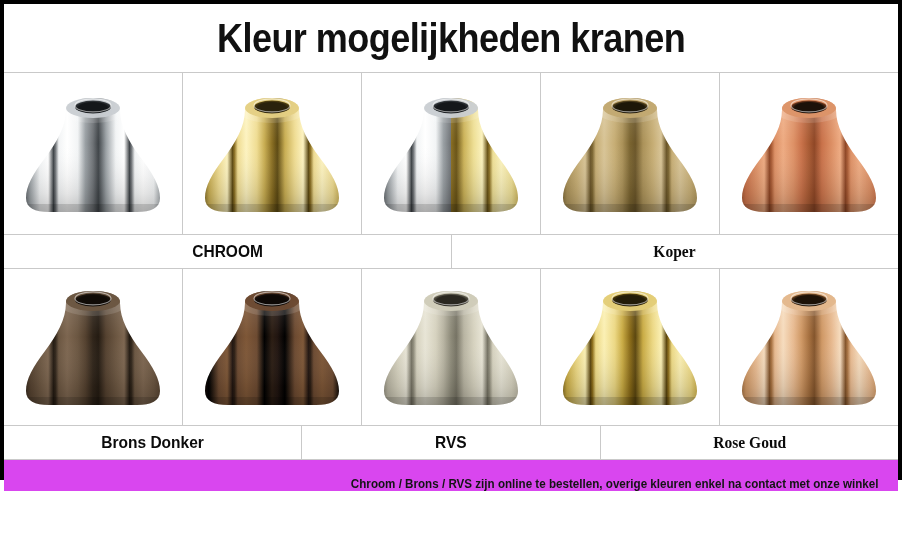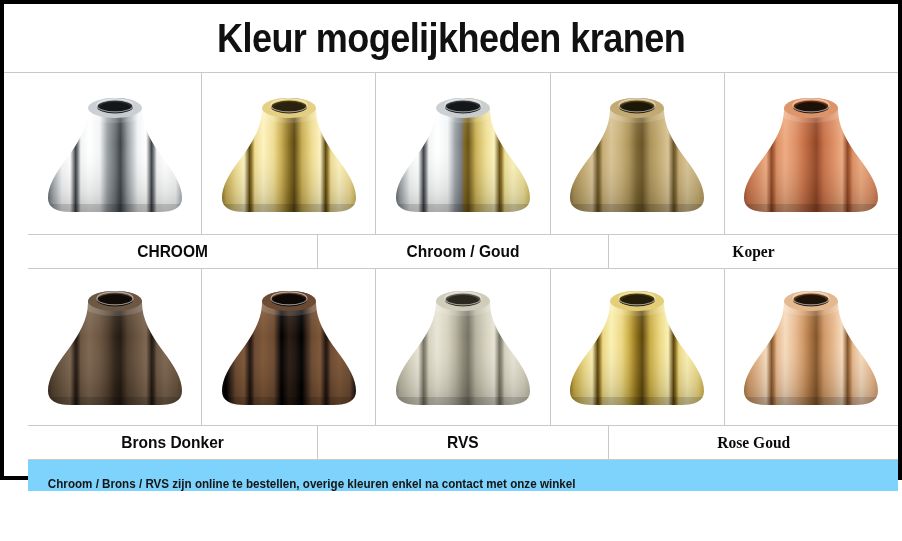--- a/index.html
+++ b/index.html
@@ -33,21 +33,21 @@
     font-size: 40px;
     font-weight: 700;
     color: #111111;
     letter-spacing: -0.6px;
     transform: scaleX(0.9);
     transform-origin: center;
     white-space: nowrap;
   }
 
   
-  .grid { flex: 1 1 auto; display: flex; flex-direction: column; padding-left: 24px; }
+  .grid { flex: 1 1 auto; display: flex; flex-direction: column; }
 
   .prod-row {
     display: flex;
     flex: 0 0 162px;
     border-bottom: 1px solid #c9c9c9;
   }
   .prod-row.second { flex: 0 0 157px; }
 
   .label-row {
     display: flex;
@@ -83,23 +83,23 @@
     color: #0b0b0b;
     white-space: nowrap;
     transform: scaleX(0.94);
   }
 
   
   .footer-row {
     flex: 1 1 auto;
     display: flex;
     align-items: flex-start;
-    justify-content: flex-start;
+    justify-content: flex-end;
     padding-top: 17px;
-    background: #7dd3fc;
+    background: #d946ef;
   }
   .footer-text {
     font-size: 12.5px;
     font-weight: 700;
     color: #141414;
     white-space: nowrap;
     transform: scaleX(0.93);
   }
 
   
@@ -427,23 +427,20 @@
             </svg>
           </div>
         </div>
       </div>
 
     <div class="label-row" id="lrow0">
         <div class="label-cell">
           <div class="label-text">CHROOM</div>
         </div>
         <div class="label-cell">
-          <div class="label-text">Chroom / Goud</div>
-        </div>
-        <div class="label-cell">
           <div class="label-text">Koper</div>
         </div>
       </div>
 
     <div class="prod-row second" id="prow1">
         <div class="cell">
           <div class="bell-wrap">
             <svg class="bell-svg" viewBox="0 0 152 132" xmlns="http://www.w3.org/2000/svg">
               <defs>
                 <linearGradient id="g5L" x1="0" y1="0" x2="1" y2="0">

